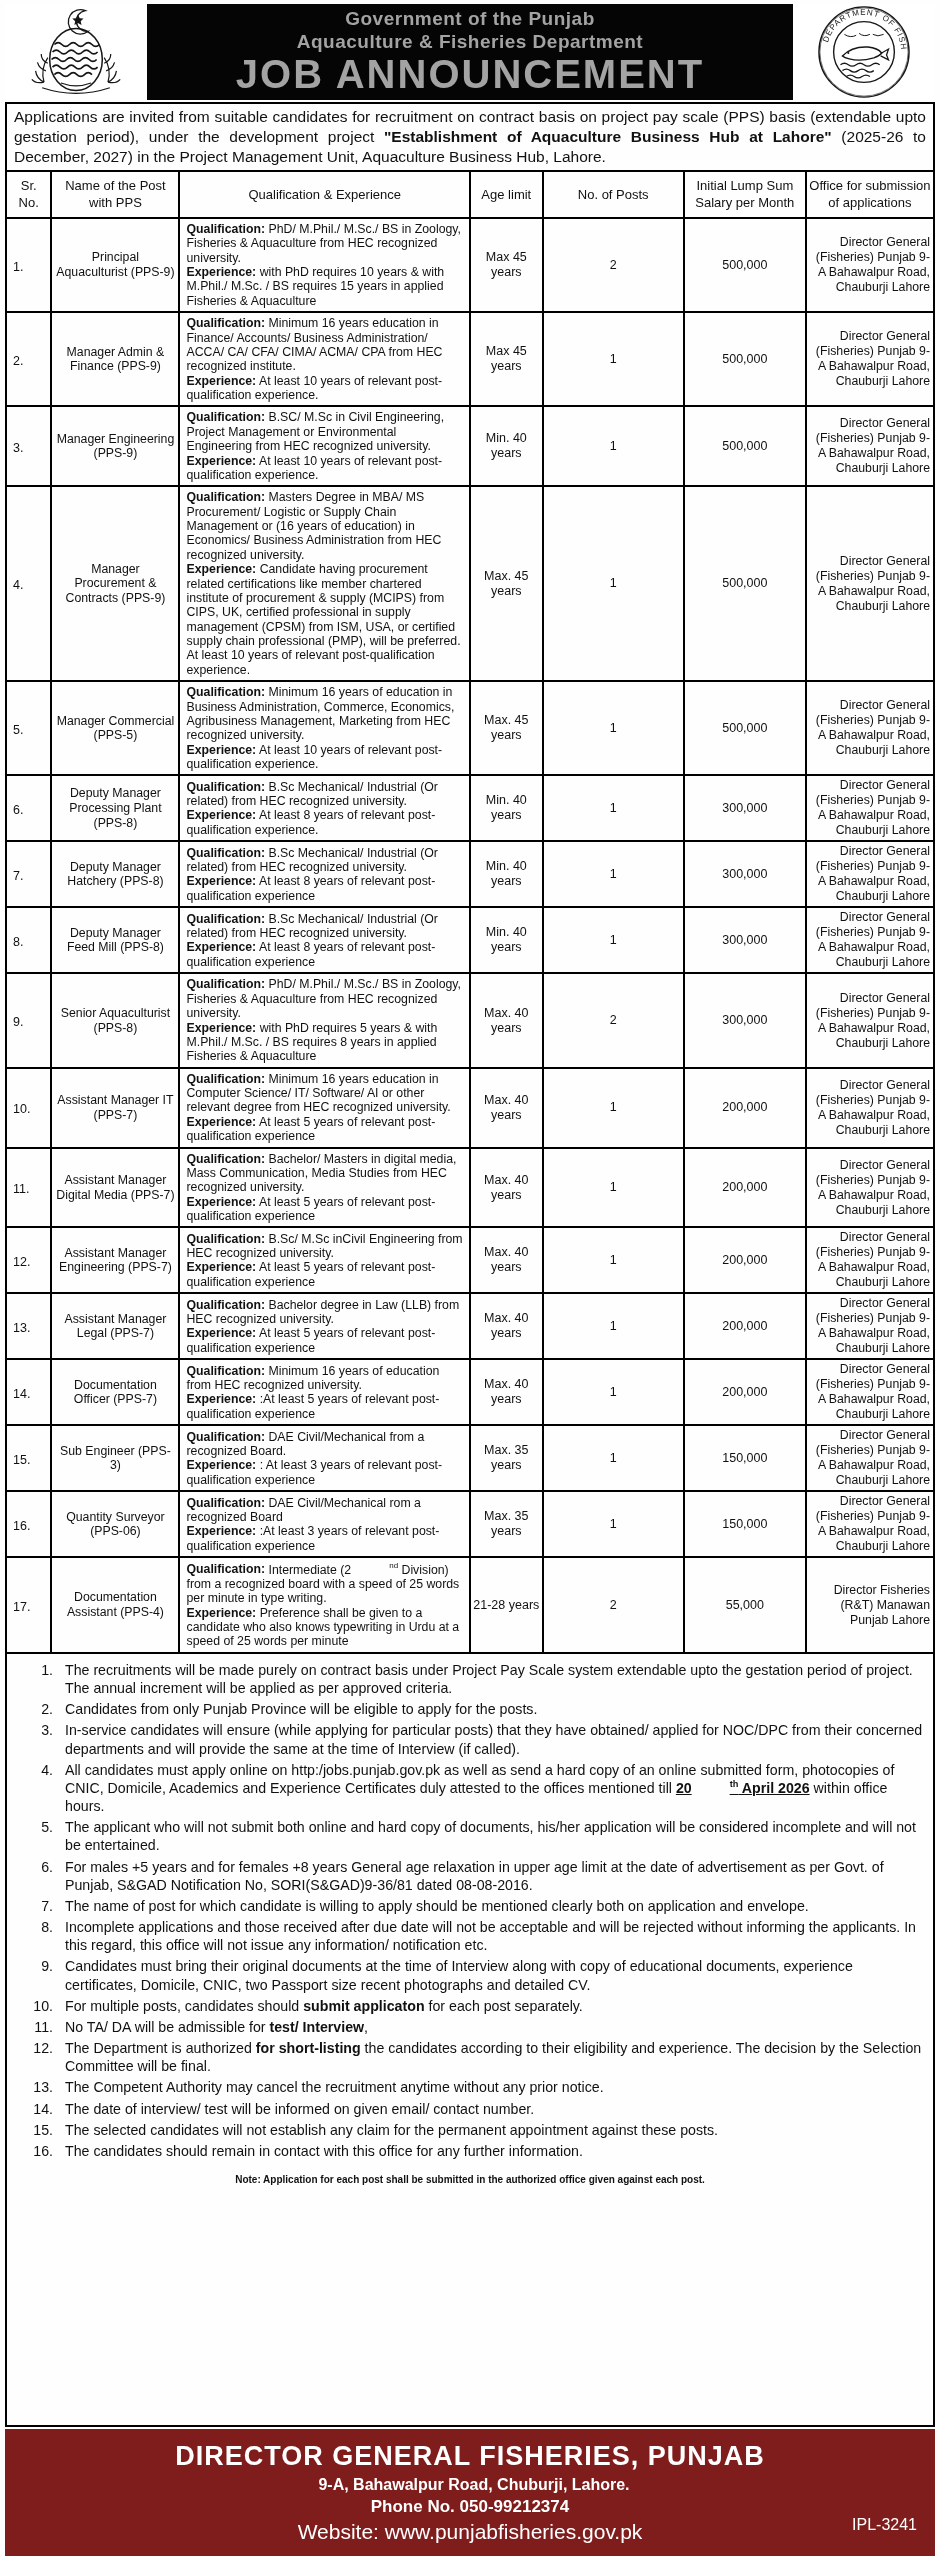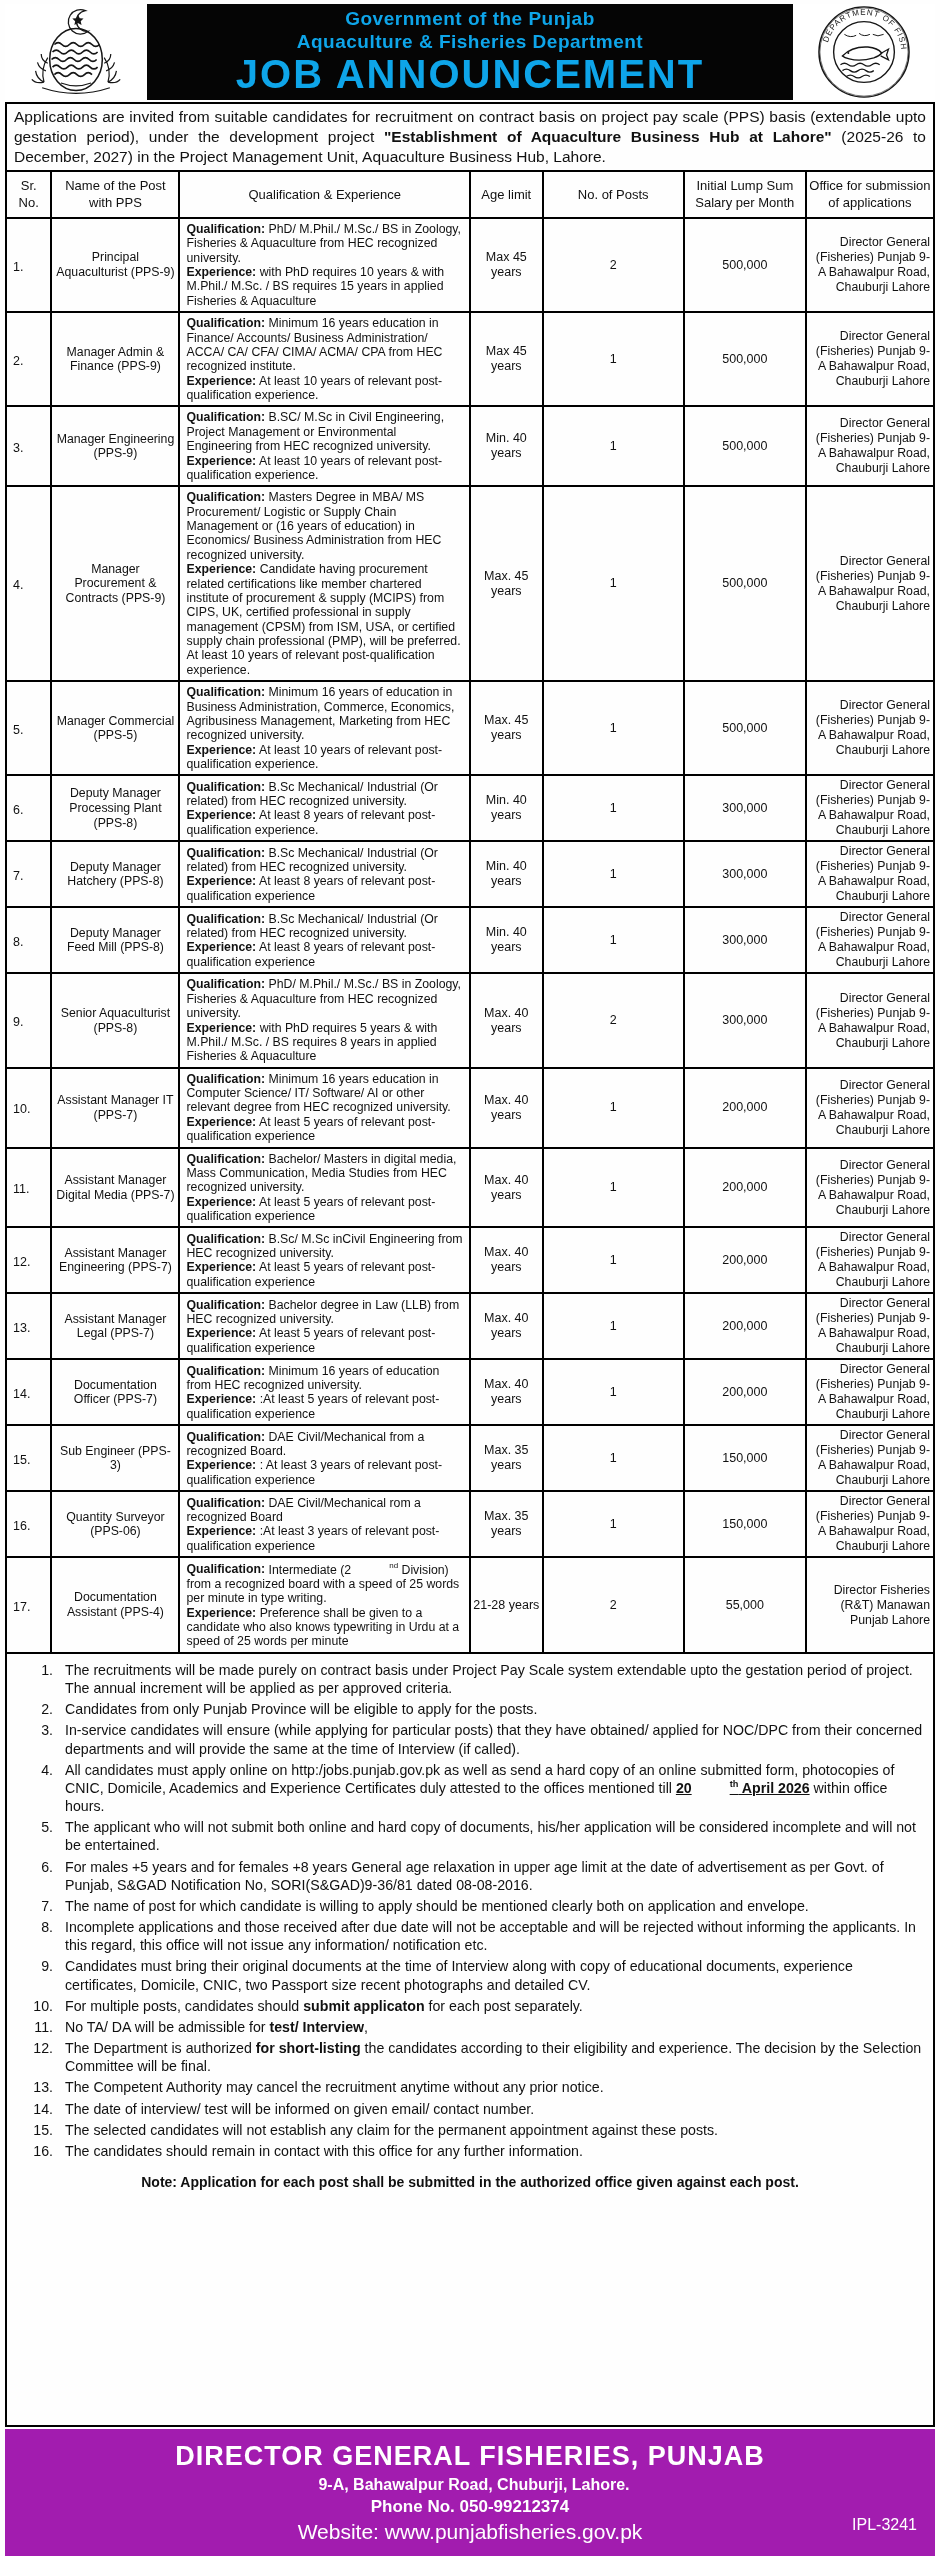--- a/index.html
+++ b/index.html
@@ -28,21 +28,21 @@
   .logo-box {
     width: 142px;
     background: #fff;
     display: flex;
     align-items: center;
     justify-content: center;
   }
   .banner {
     flex: 1;
     background: #050505;
-    color: #0ea5e9;
+    color: #a3a3a3;
     text-align: center;
     padding: 4px 8px 6px 8px;
     display: flex;
     flex-direction: column;
     justify-content: space-between;
   }
   .banner .line1 { font-size: 19px; font-weight: bold; letter-spacing: .5px; }
   .banner .line2 { font-size: 19px; font-weight: bold; letter-spacing: .5px; }
   .banner .line3 {
     font-size: 40px;
@@ -140,27 +140,27 @@
     width: 34px;
     min-width: 34px;
     text-align: right;
     padding-right: 12px;
     margin-left: 14px;
   }
   .cond-text { flex: 1; text-align: left; }
   .cond-note {
     margin-top: 14px;
     text-align: center;
-    font-size: 14px;
+    font-size: 10px;
     font-weight: bold;
   }
 
   
   .footer {
-    background: #a21caf;
+    background: #7f1d1d;
     color: #fff;
     text-align: center;
     padding: 12px 0 12px 0;
     position: relative;
     margin-top: 2px;
   }
   .footer .f1 { font-size: 27px; font-weight: bold; letter-spacing: 1px; }
   .footer .f2 { font-size: 16px; font-weight: bold; margin-top: 4px; padding-left: 8px; }
   .footer .f3 { font-size: 17px; font-weight: bold; margin-top: 3px; }
   .footer .f4 { font-size: 21px; margin-top: 3px; }

